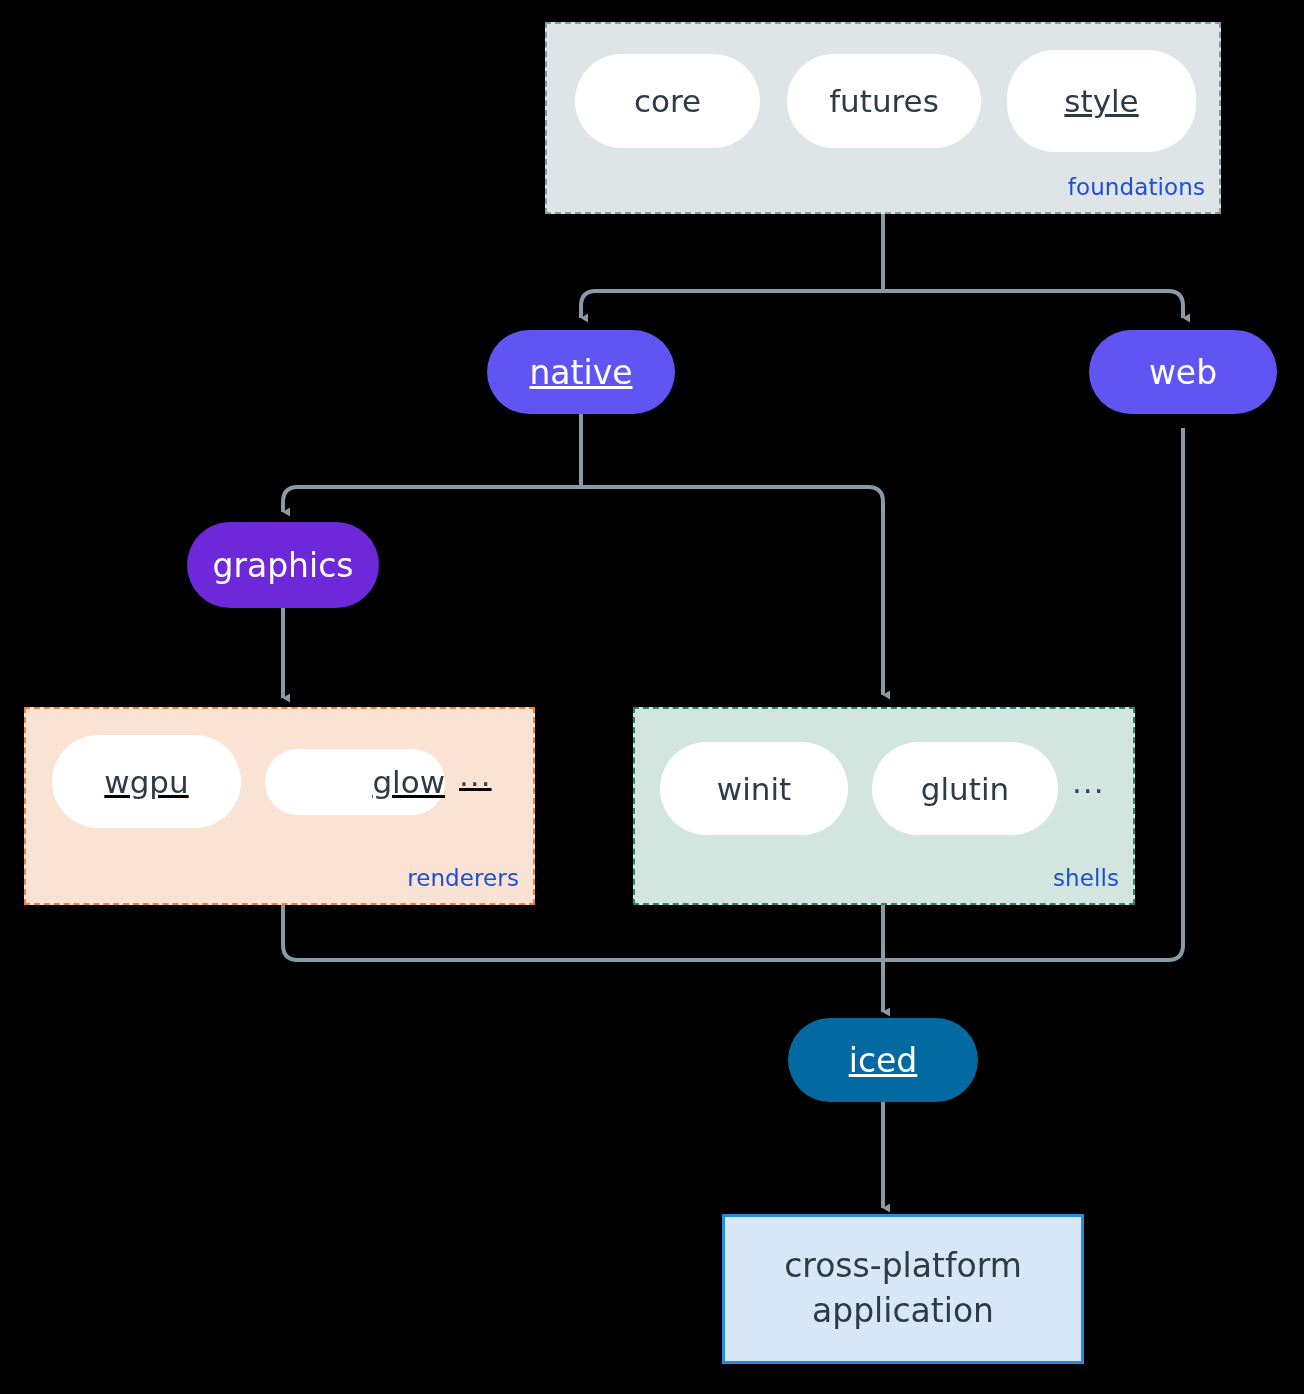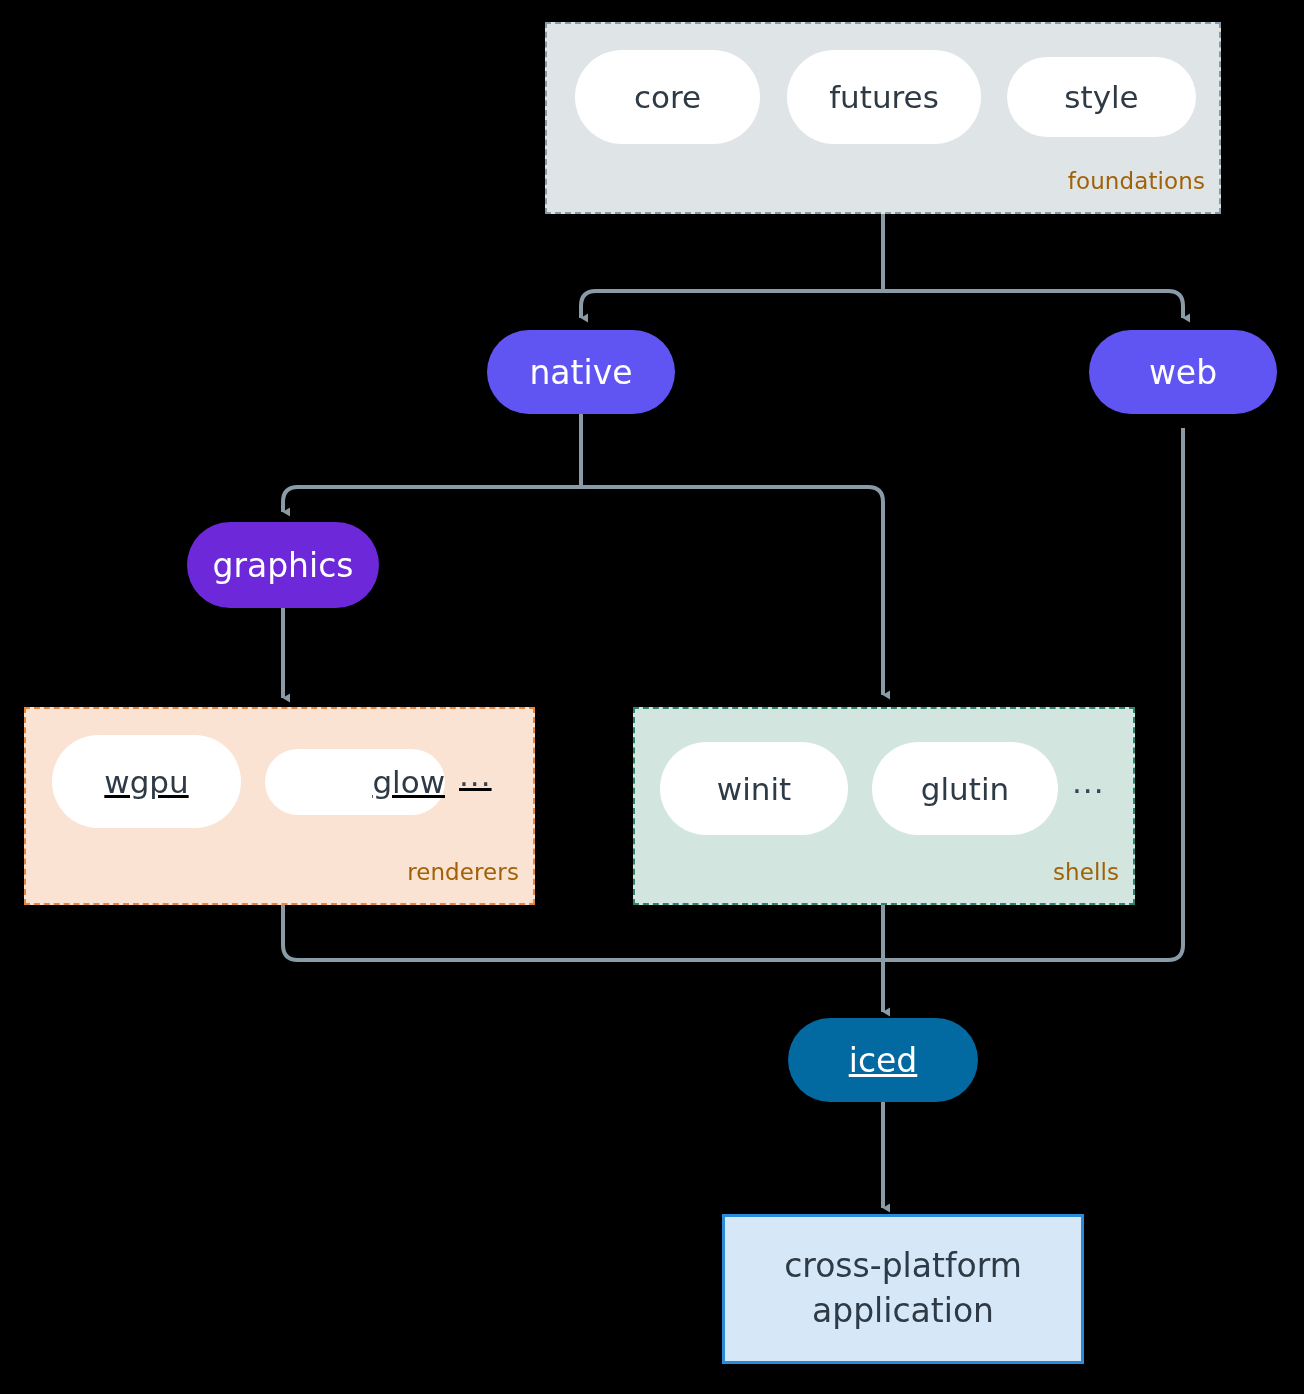--- a/index.html
+++ b/index.html
@@ -23,23 +23,23 @@
     height: 1394px;
     pointer-events: none;
   }
   .group-box {
     position: absolute;
     box-sizing: border-box;
   }
   .group-label {
     position: absolute;
     right: 14px;
-    bottom: 18px;
+    bottom: 12px;
     font-size: 23px;
-    color: #a16207;
+    color: #1d4ed8;
     letter-spacing: 0.1px;
     white-space: nowrap;
   }
   .pill-row {
     position: absolute;
     display: flex;
     align-items: center;
   }
   .pill-white {
     background: #FFFFFF;
@@ -122,28 +122,28 @@
   </svg>
 
   <div class="group-box" style="left:545px; top:22px; width:676px; height:192px; background:#DFE4E7; border:2px dashed #8A9BA8;">
     <div class="pill-row" style="left:28px; top:26px;">
       <div class="pill-white" style="width:185px; height:94px;">
         <span>core</span>
       </div>
       <div class="pill-white" style="width:194px; height:94px; margin-left:27px;text-align:center;">
         <span>futures</span>
       </div>
-      <div class="pill-white" style="width:189px; height:80px; margin-left:26px;">
+      <div class="pill-white" style="width:189px; height:102px; margin-left:26px;text-decoration:underline;">
         <span>style</span>
       </div>
     </div>
     <div class="group-label">foundations</div>
   </div>
 
-  <div class="node-pill" style="left:487px; top:330px; width:188px; height:84px; background:#6055F2;">
+  <div class="node-pill" style="left:487px; top:330px; width:188px; height:84px; background:#6055F2;text-decoration:underline;">
     <span>native</span>
   </div>
 
   <div class="node-pill" style="left:1089px; top:330px; width:188px; height:84px; background:#6055F2;">
     <span>web</span>
   </div>
 
   <div class="node-pill" style="left:187px; top:522px; width:192px; height:86px; background:#6d28d9;">
     <span>graphics</span>
   </div>

